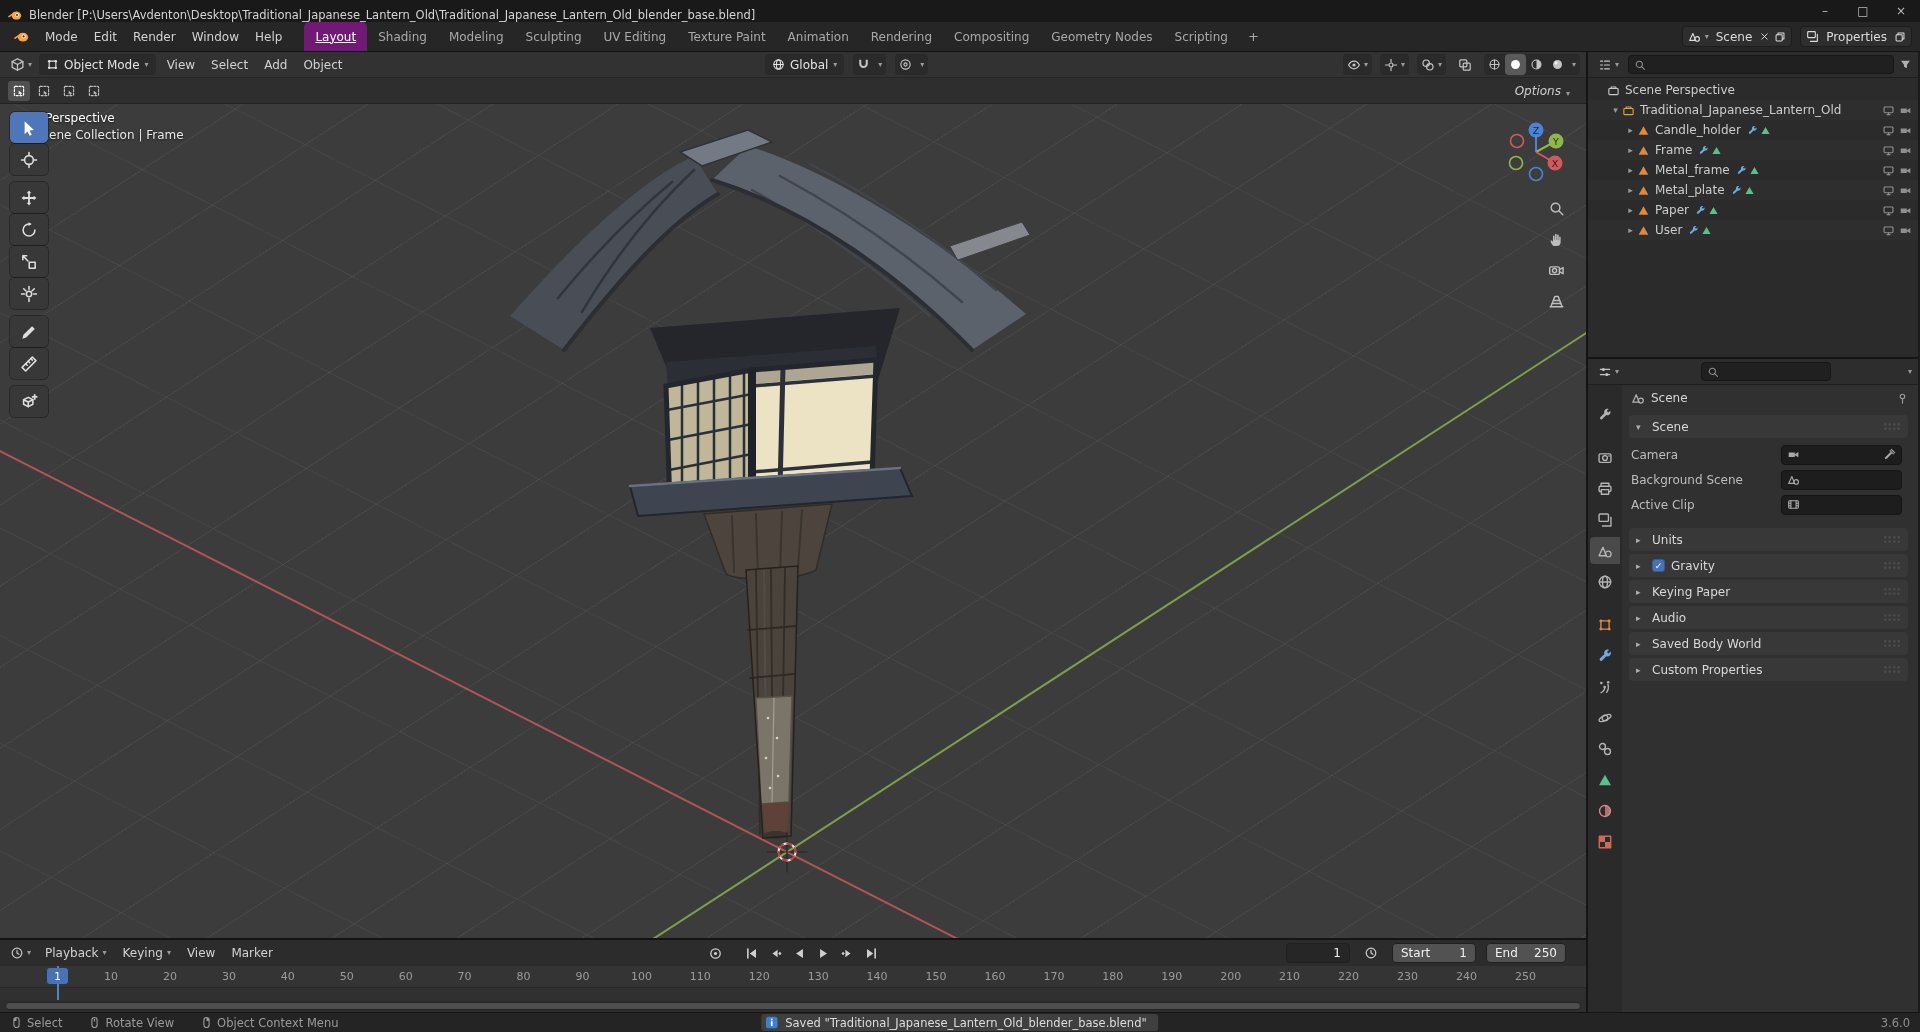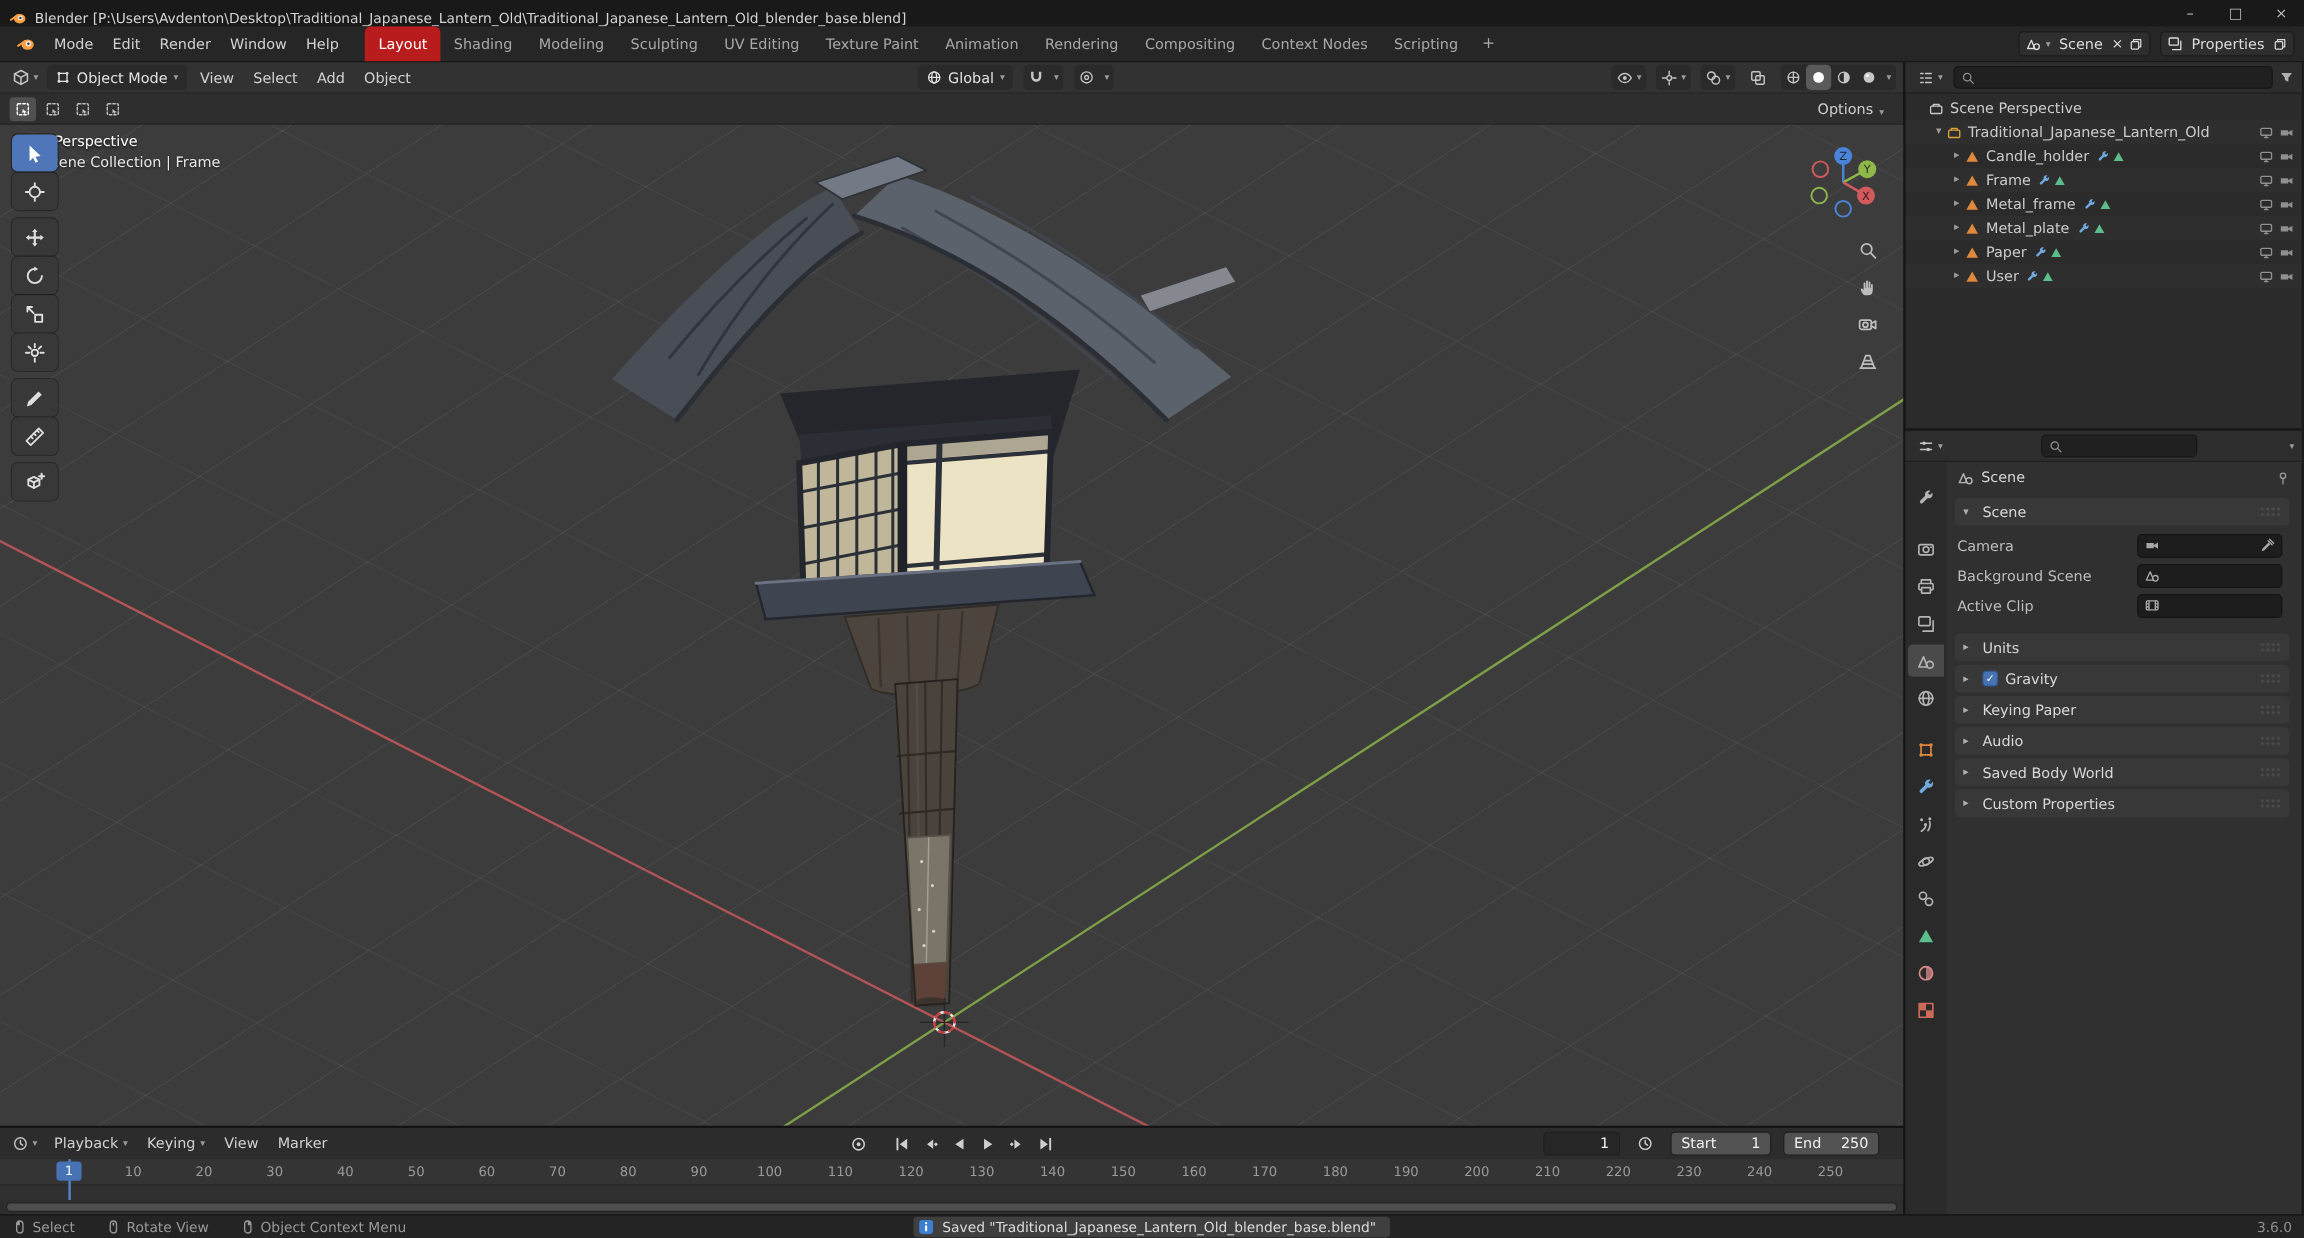--- a/index.html
+++ b/index.html
@@ -13,21 +13,21 @@
   
   .titlebar { height:22px; background:#191919; display:flex; align-items:flex-end; gap:7px; padding-left:8px; font-size:11.5px; color:#d4d4d4; }
   .win-btns { margin-left:auto; display:flex; height:100%; }
   .win-btn { width:38px; height:100%; display:flex; align-items:center; justify-content:center; color:#bdbdbd; font-size:12px; }
 
   
   .topbar { height:30px; background:#262626; border-bottom:1px solid #141414; display:flex; align-items:stretch; padding-left:6px; }
   .menu-item { padding:0 8px; display:flex; align-items:center; gap:4px; color:#d2d2d2; font-size:12px; }
   .ws-tabs { display:flex; margin-left:14px; align-items:stretch; }
   .ws-tab { padding:0 11px; display:flex; align-items:center; color:#a9a9a9; font-size:12px; }
-  .ws-tab.active { background:#b91c1c; color:#ffffff; border-radius:5px 5px 0 0; }
+  .ws-tab.active { background:#701a75; color:#ffffff; border-radius:5px 5px 0 0;text-decoration:underline; }
   .ws-add { padding:0 9px; display:flex; align-items:center; color:#a9a9a9; font-size:13px; }
   .topbar-right { margin-left:auto; display:flex; align-items:center; gap:8px; padding-right:8px; }
   .db-widget { display:flex; align-items:center; gap:4px; background:#2e2e2e; border:1px solid #1c1c1c; border-radius:4px; height:21px; padding:0 5px; color:#dcdcdc; }
   .db-text { padding:0 3px; }
   .mcaret { font-size:8px; color:#9a9a9a; line-height:1; }
 
   
   .main { height:960px; display:flex; }
   .left-col { width:1586px; display:flex; flex-direction:column; }
   .right-col { width:332px; border-left:2px solid #141414; display:flex; flex-direction:column; }
@@ -35,21 +35,21 @@
   
   .viewport { height:886px; display:flex; flex-direction:column; }
   .vp-header { height:26px; background:#323232; border-bottom:1px solid #262626; display:flex; align-items:center; gap:3px; padding:0 6px; }
   .hdr-btn { display:flex; align-items:center; gap:3px; height:21px; padding:0 4px; border-radius:4px; color:#c5c5c5; }
   .hdr-btn.active { background:#5a5a5a; color:#fff; }
   .hdr-widget { display:flex; align-items:center; gap:5px; background:#2a2a2a; border-radius:4px; height:21px; padding:0 7px; color:#e2e2e2; }
   .hdr-group { display:flex; align-items:center; background:#2a2a2a; border-radius:4px; height:21px; }
   .vp-tools { height:26px; background:#2e2e2e; border-bottom:1px solid #222; display:flex; align-items:center; gap:3px; padding:0 8px; }
   .tweak-btn { width:22px; height:20px; display:flex; align-items:center; justify-content:center; border-radius:3px; color:#bdbdbd; }
   .tweak-btn.active { background:#505050; color:#fff; }
-  .opt-btn { margin-left:auto; display:flex; align-items:flex-end; gap:5px; color:#cfcfcf; padding:0 8px; }
+  .opt-btn { margin-left:auto; display:flex; align-items:flex-end; gap:5px; color:#cfcfcf; padding:0 8px;font-style:italic; }
   .vp-canvas { flex:1; position:relative; background:#3c3c3c; overflow:hidden; }
 
   .grid-a,.grid-b,.axis-line { position:absolute; left:787px; top:748px; pointer-events:none; }
   .grid-a,.grid-b { width:6200px; height:6200px; }
   .grid-a { transform:translate(-50%,-50%) rotate(-33deg);
     background:repeating-linear-gradient(to bottom, rgba(255,255,255,0.05) 0 1px, transparent 1px 68px); }
   .grid-b { transform:translate(-50%,-50%) rotate(27deg);
     background:repeating-linear-gradient(to bottom, rgba(255,255,255,0.045) 0 1px, transparent 1px 96px); }
   .axis-line { width:4200px; height:2px; }
   .axis-x { background:var(--c-axis-x); opacity:.8; transform:translate(-50%,-50%) rotate(27deg); }
@@ -169,21 +169,21 @@
     <div class="ws-tabs">
         <span class="ws-tab active">Layout</span>
         <span class="ws-tab">Shading</span>
         <span class="ws-tab">Modeling</span>
         <span class="ws-tab">Sculpting</span>
         <span class="ws-tab">UV Editing</span>
         <span class="ws-tab">Texture Paint</span>
         <span class="ws-tab">Animation</span>
         <span class="ws-tab">Rendering</span>
         <span class="ws-tab">Compositing</span>
-        <span class="ws-tab">Context Nodes</span>
+        <span class="ws-tab">Geometry Nodes</span>
         <span class="ws-tab">Scripting</span>
         <span class="ws-add">+</span>
       </div>
     <div class="topbar-right">
       <div class="db-widget">
         <span class="ic">
             <svg width="13" height="13" viewBox="0 0 14 14" fill="none" stroke="currentColor" stroke-width="1.2" stroke-linecap="round" stroke-linejoin="round" aria-hidden="true">
               <circle cx="9.8" cy="9.6" r="2.5"></circle>
               <path d="M1.8 11.2 5.2 3.8l3 7.4Z"></path>
             </svg>

